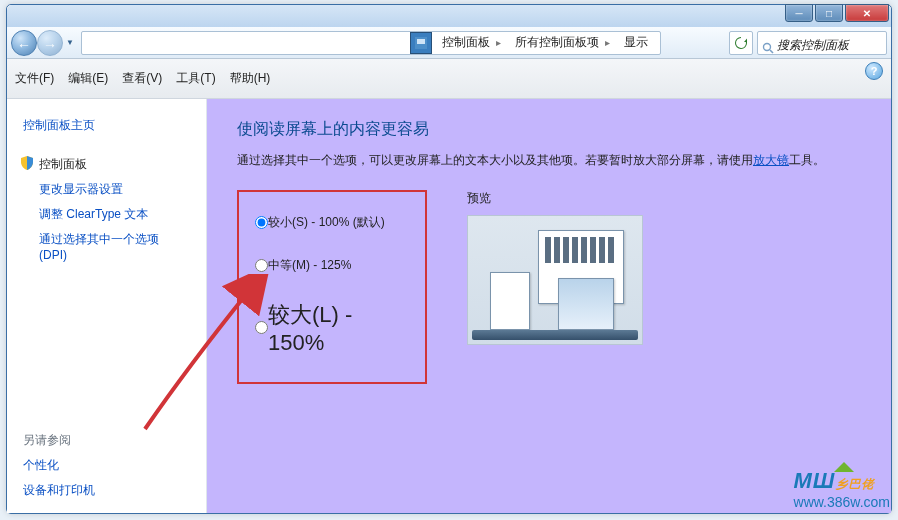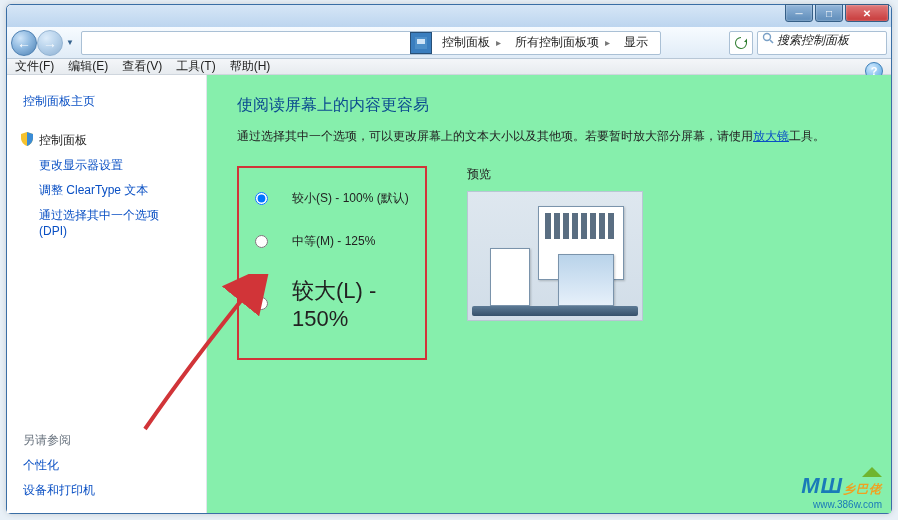--- a/index.html
+++ b/index.html
@@ -18,64 +18,64 @@
  .navcircle{width:26px;height:26px;border-radius:50%;background:radial-gradient(circle at 35% 30%,#cfe5f9 0%,#8fb9e0 45%,#4d80b2 100%);border:1px solid #4d80b2;display:flex;align-items:center;justify-content:center;color:#fff;font-size:14px;}
  .navcircle.dis{opacity:.55;}
  .navdd{width:14px;height:26px;display:flex;align-items:center;justify-content:center;color:#35628e;font-size:8px;}
  .crumbs{flex:0 1 580px;height:24px;border:1px solid #aac0d5;background:#fff;border-radius:2px;display:flex;align-items:center;overflow:hidden;justify-content:flex-end;}
  .crumb-ico{width:22px;height:22px;display:flex;align-items:center;justify-content:center;margin:0 2px;color:#3065a8;font-size:10px;background:#3a7ebf;border:1px solid #274f77;}
  .crumb{padding:0 6px 0 8px;height:100%;display:flex;align-items:center;position:relative;cursor:default;}
  .crumb::after{content:"▸";margin-left:6px;color:#777;font-size:10px;}
  .crumb:last-child::after{content:"";}
  .refresh{width:24px;height:24px;border:1px solid #aac0d5;background:#fff;border-radius:2px;display:flex;align-items:center;justify-content:center;color:#2a7a2a;margin-left:2px;}
  .addrspace{flex:1;}
- .search{width:130px;height:24px;border:1px solid #aac0d5;background:#fff;border-radius:2px;display:flex;align-items:flex-start;padding:0 4px;color:#888;font-style:italic;}
+ .search{width:130px;height:24px;border:1px solid #aac0d5;background:#fff;border-radius:2px;display:flex;align-items:flex-end;padding:0 4px;color:#888;font-style:italic;}
  .search svg{margin-right:3px;}
  
- .menubar{height:16px;background:linear-gradient(#f4f6f9,#e7ebef);border-bottom:1px solid #cfd6de;display:flex;align-items:center;padding:0 8px;gap:14px;position:relative;}
+ .menubar{height:40px;background:linear-gradient(#f4f6f9,#e7ebef);border-bottom:1px solid #cfd6de;display:flex;align-items:center;padding:0 8px;gap:14px;position:relative;}
  .menuitem{cursor:default;}
  .help{position:absolute;right:8px;top:3px;width:18px;height:18px;border-radius:50%;background:radial-gradient(circle at 35% 30%,#cfe9ff,#5aa6e0);color:#fff;display:flex;align-items:center;justify-content:center;font-weight:bold;font-size:11px;border:1px solid #3d7fb8;}
  
  .content{flex:1;display:flex;min-height:0;}
  .side{width:200px;background:#fff;border-right:1px solid #e0e6ec;padding:14px 20px 10px 16px;display:flex;flex-direction:column;}
  .side-top{flex:0 0 auto;}
  .side a, .side .link{color:#0a50c4;text-decoration:none;display:block;padding:4px 0 4px 16px;cursor:default;position:relative;}
  .side .home{font-weight:normal;padding-left:0;color:#0a50c4;}
  .shield{width:12px;height:14px;position:absolute;left:-2px;top:4px;}
  .side-spacer{flex:1;}
  .seealso{color:#6b7580;padding:4px 0;}
- .main{flex:1;background:#86efac;padding:20px 30px 28px 30px;position:relative;overflow:hidden;}
+ .main{flex:1;background:#c4b5fd;padding:20px 30px 28px 30px;position:relative;overflow:hidden;}
  h1{color:#0a4a8f;font-size:16px;font-weight:normal;margin-bottom:10px;}
  .desc{line-height:1.8;color:#333;}
  .desc a{color:#0a50c4;text-decoration:underline;}
  .row2{display:flex;margin-top:18px;gap:40px;}
  .options{width:190px;border:2px solid #d13438;padding:12px 16px 20px 16px;}
- .opt{display:flex;align-items:center;gap:24px;margin:10px 0 26px 0;}
+ .opt{display:flex;align-items:center;gap:0;margin:10px 0 26px 0;}
  .opt:last-child{margin-bottom:6px;}
  .opt input{margin:0;}
  .opt label{cursor:default;}
  .opt.big label{font-size:22px;}
  .prev-col{flex:0 0 auto;}
  .prev-title{margin-bottom:8px;}
  .preview{width:176px;height:130px;border:1px solid #b8c6d4;background:linear-gradient(#dee7ef,#d1dde8);padding:8px;display:flex;align-items:flex-end;justify-content:center;gap:6px;position:relative;}
  .pwin{background:#fff;border:1px solid #7a93ab;box-shadow:1px 1px 2px rgba(0,0,0,.2);}
  .pwin.b{width:86px;height:74px;position:absolute;right:18px;top:14px;}
  .pwin.b::before{content:"";position:absolute;left:6px;top:6px;right:6px;height:26px;background:repeating-linear-gradient(90deg,#5a6e82 0 6px,transparent 6px 9px);}
  .pwin.s{width:40px;height:58px;position:absolute;left:22px;bottom:14px;}
  .pwin.m{width:56px;height:52px;position:absolute;right:28px;bottom:14px;background:linear-gradient(#b9d3ea,#e6f0fa);}
  .taskbar{position:absolute;left:4px;right:4px;bottom:4px;height:10px;background:linear-gradient(#5c7a95,#35506b);border-radius:2px;}
  .apply{position:absolute;right:30px;bottom:100px;width:78px;height:24px;border:1px solid #adadad;background:linear-gradient(#f7f7f7,#e7e7e7);border-radius:3px;display:flex;align-items:center;justify-content:center;color:#6b6b6b;}
  
  .arrow{position:absolute;left:130px;bottom:86px;width:140px;height:160px;pointer-events:none;}
  
- .wm{position:absolute;right:16px;bottom:10px;display:flex;flex-direction:column;align-items:flex-end;}
+ .wm{position:absolute;right:8px;bottom:10px;display:flex;flex-direction:column;align-items:flex-start;}
  .wm-logo{font-size:22px;font-weight:bold;font-style:italic;color:#1a7ab8;letter-spacing:1px;}
  .wm-logo .o{color:#f0a020;}
  .wm-tri{width:0;height:0;border-left:10px solid transparent;border-right:10px solid transparent;border-bottom:10px solid #6fb52f;margin-bottom:-4px;margin-left:40px;}
- .wm-url{font-size:10px;color:#1a7ab8;}
+ .wm-url{font-size:14px;color:#1a7ab8;}
 </style>
 </head>
 <body>
 
 <div class="win">
 
  <div class="titlebar">
    <div class="winbtns">
      <div class="winbtn wmin">─</div>
      <div class="winbtn wmax">□</div>

